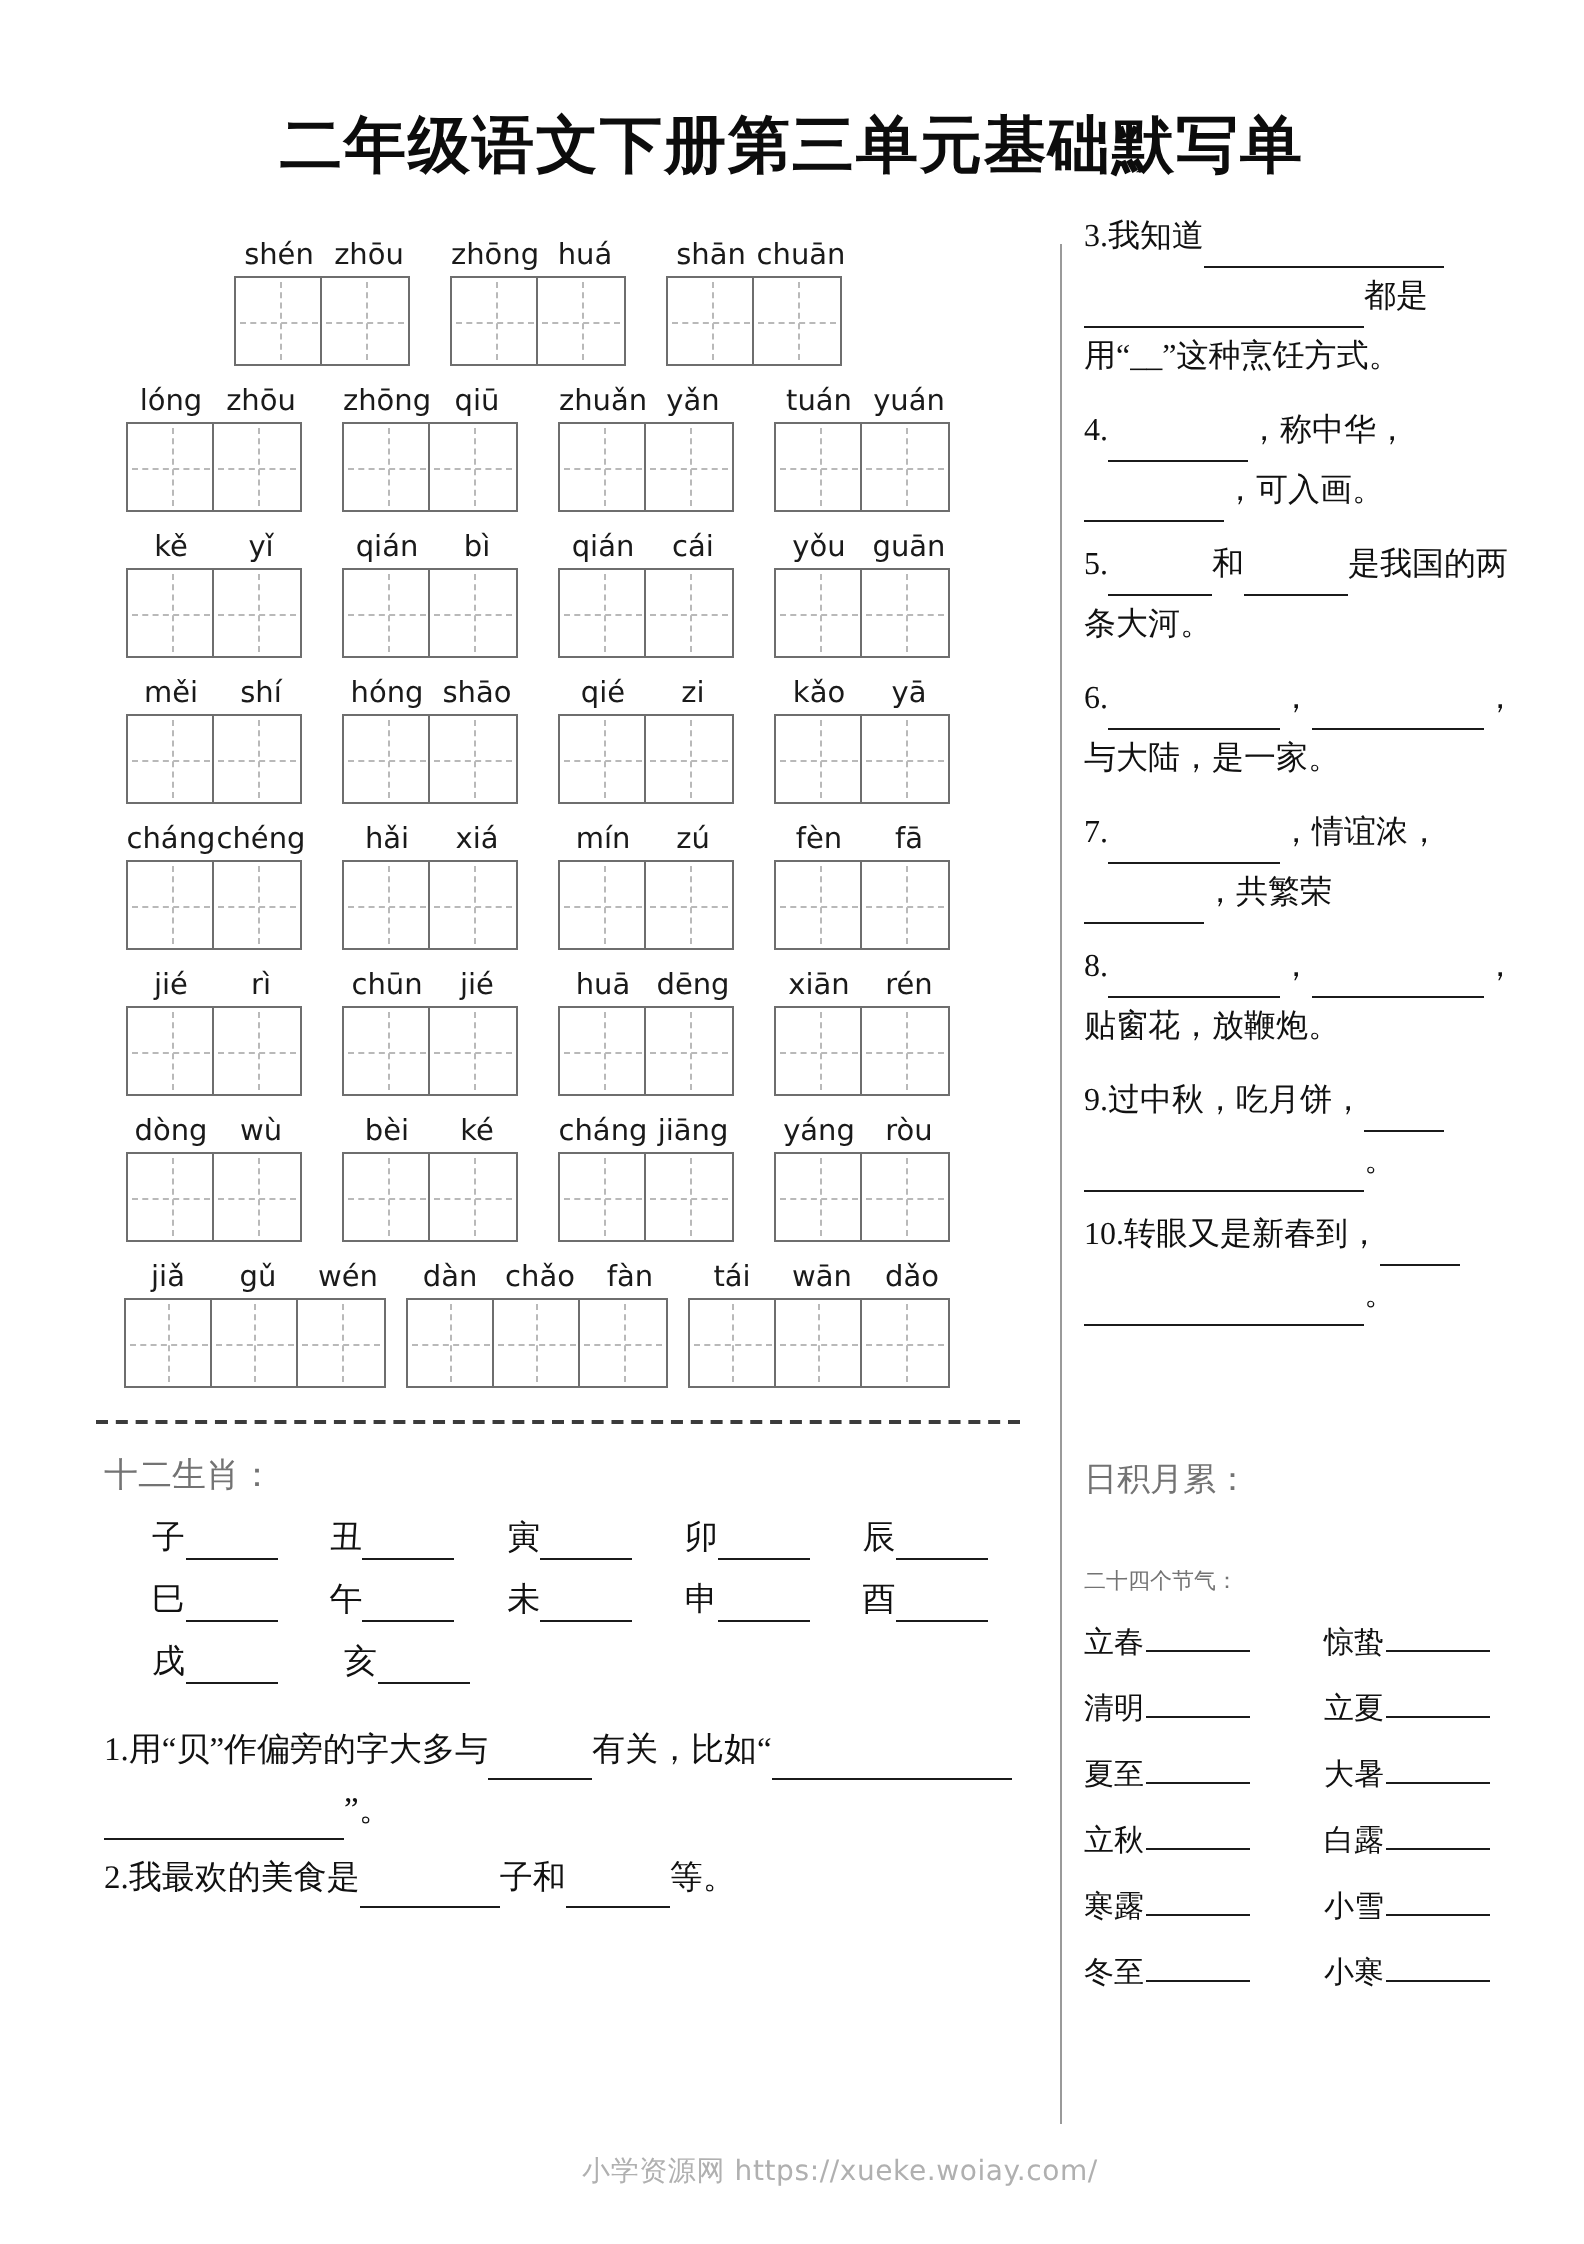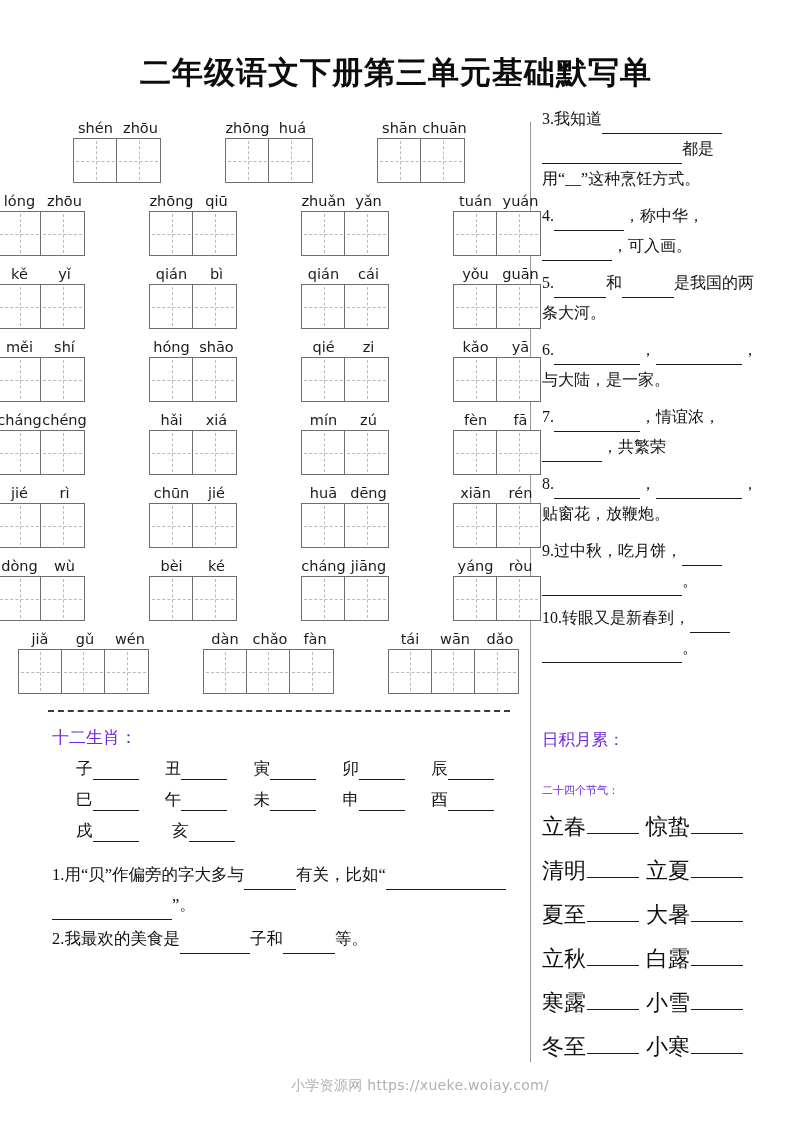--- a/index.html
+++ b/index.html
@@ -50,21 +50,20 @@
     top: 104px;
     left: 542px;
     width: 216px;
   }
 
   
   .pinyin-row {
     display: flex;
     justify-content: center;
     margin-bottom: 8px;
-    gap: 44px;
   }
   .word-group {
     display: flex;
     flex-direction: column;
     margin: 0 9px;
   }
   .syllables {
     display: flex;
     justify-content: space-around;
   }
@@ -121,21 +120,21 @@
   }
 
   
   #zodiac-section {
     margin-top: 14px;
     padding-left: 32px;
   }
   .section-heading {
     font-size: 17px;
     font-family: Liberation Sans, sans-serif;
-    color: #6d28d9;
+    color: #737373;
     margin-bottom: 9px;
   }
   .zodiac-row {
     display: flex;
     margin-bottom: 9px;
     padding-left: 24px;
   }
   .zodiac-cell {
     width: 96px;
     font-size: 16.5px;
@@ -178,22 +177,23 @@
     margin-top: 66px;
     font-size: 16.5px;
   }
   #solar-terms-heading {
     margin-top: 32px;
     font-size: 11px;
   }
   .term-row {
     display: flex;
     align-items: baseline;
-    font-size: 22px;
+    font-size: 15px;
     margin-top: 14px;
+    gap: 16px;
   }
   .term-cell {
     display: flex;
     align-items: baseline;
     white-space: nowrap;
   }
   .term-cell .term-label { margin-right: 1px; }
   .term-cell .blank-line { width: 52px; }
   .term-cell:first-child { width: 104px; }
 

